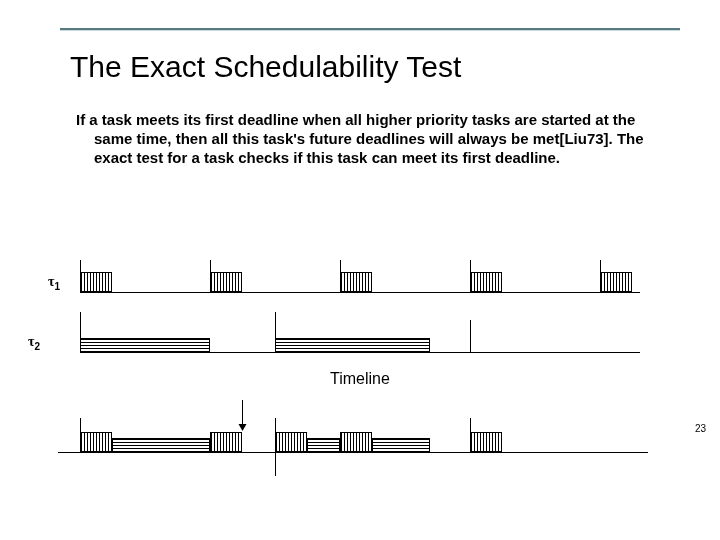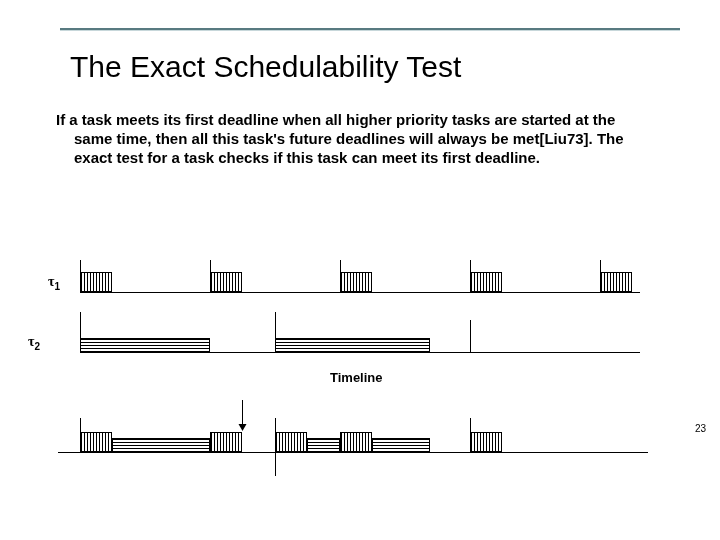--- a/index.html
+++ b/index.html
@@ -28,21 +28,21 @@
   }
   .title {
     position: absolute;
     left: 70px;
     top: 50px;
     font-size: 30px;
     font-weight: 400;
   }
   .body {
     position: absolute;
-    left: 56px;
+    left: 76px;
     right: 70px;
     top: 110px;
     font-size: 15px;
     font-weight: bold;
     line-height: 1.28;
     text-indent: -18px;
     padding-left: 18px;
   }
   .pagenum {
     position: absolute;
@@ -95,22 +95,22 @@
     border: 1px solid #000;
   }
   .vstripe {
     background: repeating-linear-gradient(to right, #000 0 1px, #fff 1px 3px);
   }
   .hstripe {
     background: repeating-linear-gradient(to bottom, #000 0 1px, #fff 1px 3px);
   }
   .timeline-label {
     position: absolute;
-    font-size: 13px;
-    font-weight: bold;
+    font-size: 16px;
+    font-weight: normal;
   }
   
   .arrow-stem {
     position: absolute;
     width: 1px;
     background: #000;
   }
   .arrow-head {
     position: absolute;
     width: 0;

